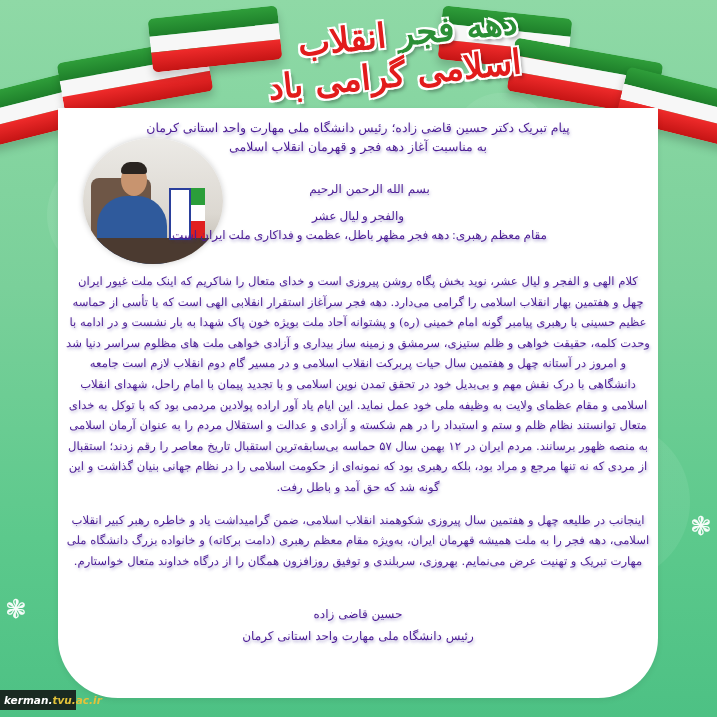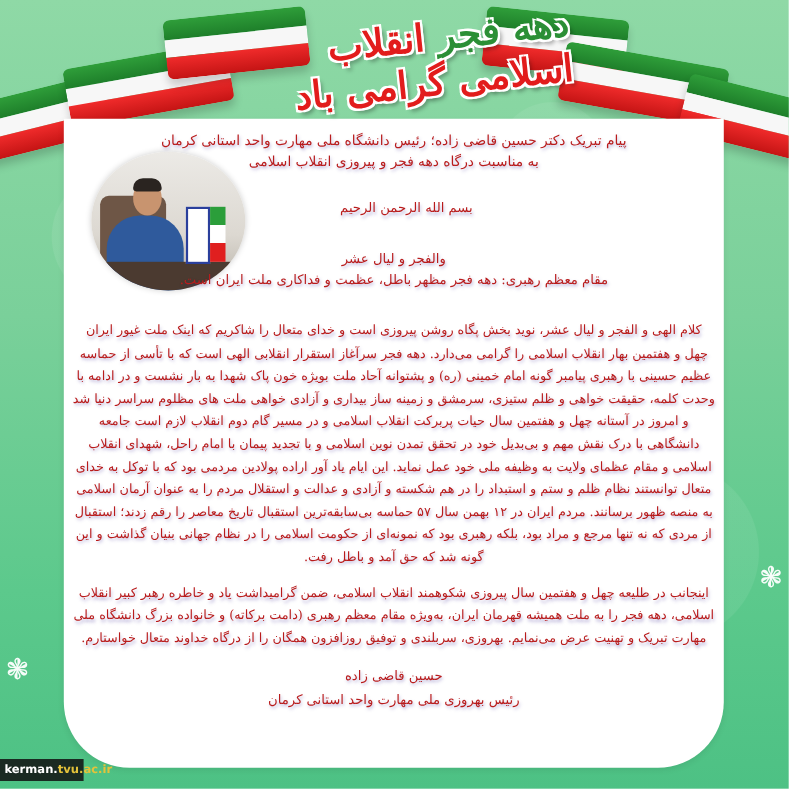--- a/index.html
+++ b/index.html
@@ -31,47 +31,47 @@
     display:flex; align-items:center; justify-content:center;
   }
   .title-text {
     font-family: "DejaVu Serif", serif; font-weight:bold; font-size:34px;
     color:#e21c1c; direction:rtl;
     text-shadow: 2px 2px 0 #fff, -2px -2px 0 #fff, 2px -2px 0 #fff, -2px 2px 0 #fff, 3px 4px 4px rgba(0,0,0,0.35);
     transform: rotate(-6deg);
   }
   .title-text .green { color:#2b8f36; }
 
-  .content { position:absolute; left:58px; top:118px; width:600px; direction:rtl; text-align:center; color:#b91c1c;
+  .content { position:absolute; left:58px; top:118px; width:600px; direction:rtl; text-align:center; color:#4c1d95;
     font-family: "DejaVu Serif", serif; }
   .txt { text-shadow: 1px 2px 3px rgba(60,40,150,0.35); }
   .heading { font-size:12.5px; line-height:19px; }
   .bismillah { font-size:12px; margin-top:26px;padding-left:23px; }
-  .verse { font-size:12px; margin-top:30px; line-height:19px; }
+  .verse { font-size:12px; margin-top:11px; line-height:19px;font-family:Liberation Serif, serif; }
   .body-para { font-size:11.6px; line-height:20.6px; margin:26px 8px 0 8px; }
   .signature { position:absolute; top:485px; width:100%; font-size:12px; line-height:22px; }
 
   .photo {
     position:absolute; left:83px; top:138px; width:140px; height:126px; border-radius:50%;
     overflow:hidden; background:linear-gradient(180deg,#eceae6 0%,#dcd8d1 60%,#b6b0a6 100%);
     box-shadow: 0 0 6px rgba(0,0,0,0.2);
   }
   .photo .chair { position:absolute; left:8px; top:40px; width:60px; height:70px; background:#6e5646; border-radius:8px; }
   .photo .suit { position:absolute; left:14px; top:58px; width:70px; height:70px; background:#2f5a9c; border-radius:30px 30px 0 0; }
   .photo .head { position:absolute; left:38px; top:26px; width:26px; height:32px; background:#c8946f; border-radius:50%; }
   .photo .hair { position:absolute; left:38px; top:24px; width:26px; height:12px; background:#2a2420; border-radius:12px 12px 4px 4px; }
   .photo .desk { position:absolute; left:0; top:100px; width:140px; height:26px; background:#4b3a30; }
   .photo .flag-uni { position:absolute; left:86px; top:50px; width:18px; height:48px; background:#fff; border:2px solid #2a3f9c; }
   .photo .flag-ir { position:absolute; left:108px; top:50px; width:14px; height:50px;
     background:linear-gradient(180deg,#2b9e3a 0 33%, #fff 33% 66%, #e01f1f 66%); }
 
   .flower { position:absolute; color:#ffffff; font-size:26px; line-height:26px; opacity:0.95; }
   .site-badge {
     position:absolute; left:0; top:690px; width:72px; height:20px; background:#1a2a22;
-    font-family:"DejaVu Sans", sans-serif; font-weight:bold; font-size:10.5px;
+    font-family:"DejaVu Sans", sans-serif; font-weight:bold; font-style:italic; font-size:10.5px;
     line-height:20px; padding-left:4px; color:#fff; white-space:nowrap;
   }
   .site-badge .accent { color:#e3c23a; }
 </style>
 </head>
 <body>
 
 <div class="bg-pattern"></div>
 
 <div>
@@ -124,32 +124,32 @@
   <div class="head"></div>
   <div class="hair"></div>
   <div class="desk"></div>
   <div class="flag-uni"></div>
   <div class="flag-ir"></div>
 </div>
 
 <div class="content">
   <div class="heading txt" style="padding-right:0;">
     <div>پیام تبریک دکتر حسین قاضی زاده؛ رئیس دانشگاه ملی مهارت واحد استانی کرمان</div>
-    <div>به مناسبت درگاه دهه فجر و پیروزی انقلاب اسلامی</div>
+    <div>به مناسبت آغاز دهه فجر و قهرمان انقلاب اسلامی</div>
   </div>
   <div class="bismillah txt">بسم الله الرحمن الرحیم</div>
   <div class="verse txt">
     <div>والفجر و لیال عشر</div>
     <div>مقام معظم رهبری: دهه فجر مظهر باطل، عظمت و فداکاری ملت ایران است.</div>
   </div>
   <div class="body-para txt">کلام الهی و الفجر و لیال عشر، نوید بخش پگاه روشن پیروزی است و خدای متعال را شاکریم که اینک ملت غیور ایران چهل و هفتمین بهار انقلاب اسلامی را گرامی می‌دارد. دهه فجر سرآغاز استقرار انقلابی الهی است که با تأسی از حماسه عظیم حسینی با رهبری پیامبر گونه امام خمینی (ره) و پشتوانه آحاد ملت بویژه خون پاک شهدا به بار نشست و در ادامه با وحدت کلمه، حقیقت خواهی و ظلم ستیزی، سرمشق و زمینه ساز بیداری و آزادی خواهی ملت های مظلوم سراسر دنیا شد و امروز در آستانه چهل و هفتمین سال حیات پربرکت انقلاب اسلامی و در مسیر گام دوم انقلاب لازم است جامعه دانشگاهی با درک نقش مهم و بی‌بدیل خود در تحقق تمدن نوین اسلامی و با تجدید پیمان با امام راحل، شهدای انقلاب اسلامی و مقام عظمای ولایت به وظیفه ملی خود عمل نماید. این ایام یاد آور اراده پولادین مردمی بود که با توکل به خدای متعال توانستند نظام ظلم و ستم و استبداد را در هم شکسته و آزادی و عدالت و استقلال مردم را به عنوان آرمان اسلامی به منصه ظهور برسانند. مردم ایران در ۱۲ بهمن سال ۵۷ حماسه بی‌سابقه‌ترین استقبال تاریخ معاصر را رقم زدند؛ استقبال از مردی که نه تنها مرجع و مراد بود، بلکه رهبری بود که نمونه‌ای از حکومت اسلامی را در نظام جهانی بنیان گذاشت و این گونه شد که حق آمد و باطل رفت.</div>
   <div class="body-para txt" style="margin-top:12px;">اینجانب در طلیعه چهل و هفتمین سال پیروزی شکوهمند انقلاب اسلامی، ضمن گرامیداشت یاد و خاطره رهبر کبیر انقلاب اسلامی، دهه فجر را به ملت همیشه قهرمان ایران، به‌ویژه مقام معظم رهبری (دامت برکاته) و خانواده بزرگ دانشگاه ملی مهارت تبریک و تهنیت عرض می‌نمایم. بهروزی، سربلندی و توفیق روزافزون همگان را از درگاه خداوند متعال خواستارم.</div>
   <div class="signature txt">
     <div>حسین قاضی زاده</div>
-    <div>رئیس بهروزی ملی مهارت واحد استانی کرمان</div>
+    <div>رئیس دانشگاه ملی مهارت واحد استانی کرمان</div>
   </div>
 </div>
 
 <div class="flower" style="left:5px; top:596px;">❃</div>
 <div class="flower" style="left:690px; top:513px;">❃</div>
 
 <div class="site-badge">
   <span>kerman.</span><span class="accent">tvu.ac.ir</span>
 </div>
 

